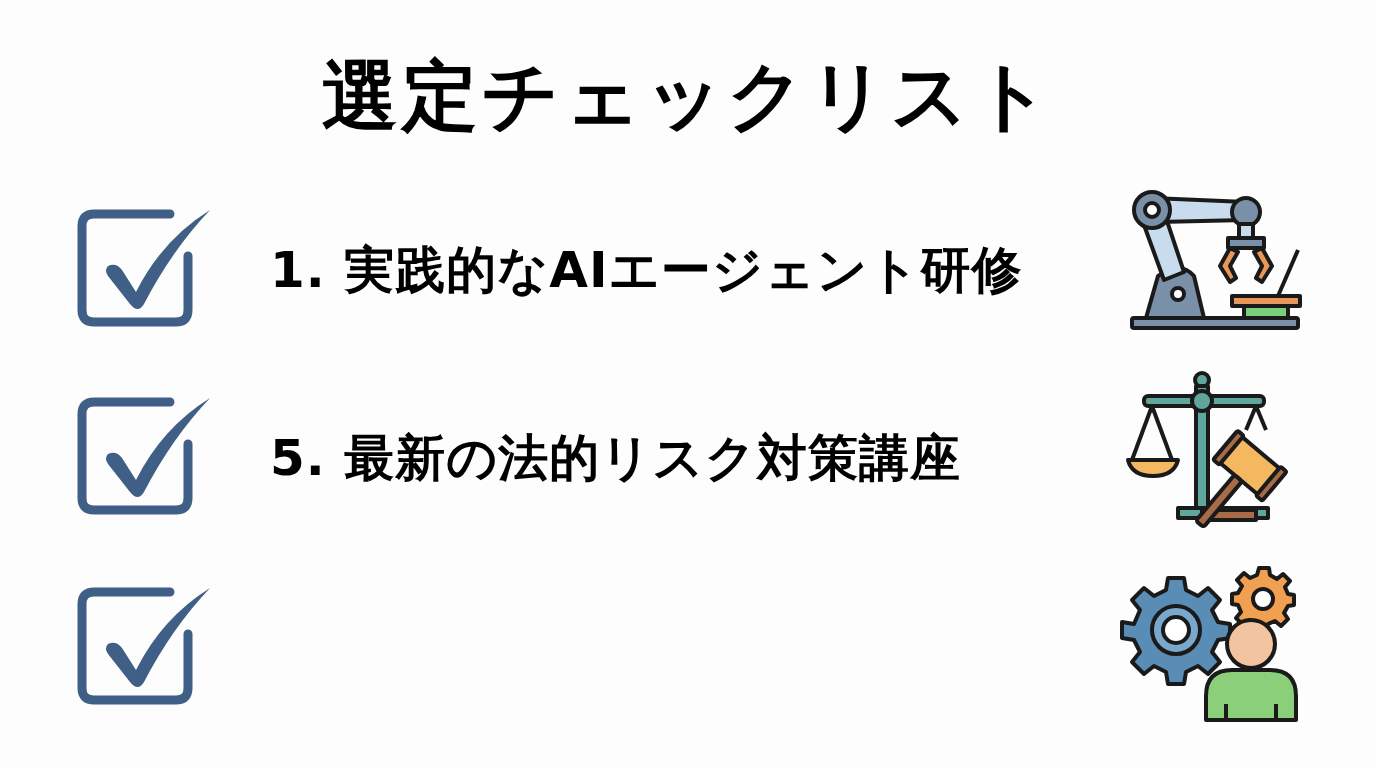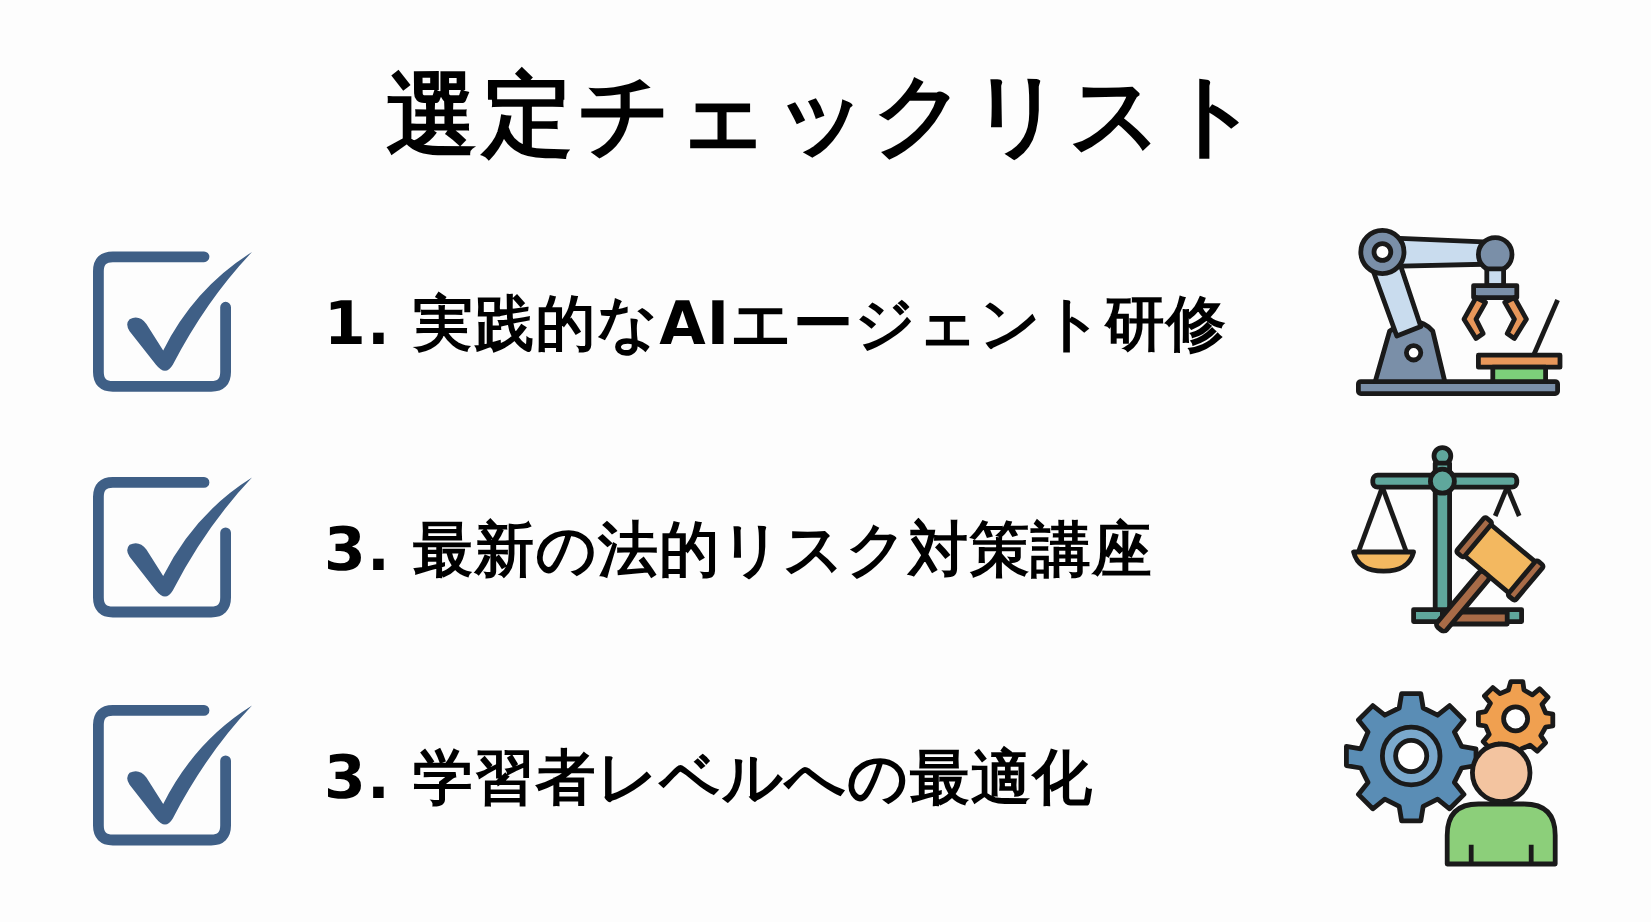--- a/index.html
+++ b/index.html
@@ -59,21 +59,21 @@
   </div>
 </div>
 
 <div class="row" style="top:388px;">
   <div class="check">
     <svg width="145" height="135" viewBox="0 0 145 135">
       <path d="M98 14 H22 Q10 14 10 26 V110 Q10 122 22 122 H104 Q116 122 116 110 V56" fill="none" stroke="#3f5f86" stroke-width="9" stroke-linecap="round"></path>
       <path d="M36 66 Q44 62 50 70 L64 92 Q90 40 138 10 Q100 50 72 104 Q66 114 58 104 L36 76 Q32 70 36 66 Z" fill="#3f5f86"></path>
     </svg>
   </div>
-  <div class="label">3. 最新の法的リスク対策講座</div>
+  <div class="label">5. 最新の法的リスク対策講座</div>
   <div class="icon">
     <svg width="190" height="160" viewBox="0 0 190 160" stroke="#1a1a1a" stroke-width="4" stroke-linejoin="round">
       <rect x="26" y="28" width="120" height="10" rx="4" fill="#5fa79c"></rect>
       <circle cx="84" cy="12" r="7" fill="#5fa79c"></circle>
       <rect x="78" y="18" width="12" height="128" fill="#5fa79c"></rect>
       <circle cx="84" cy="33" r="10" fill="#5fa79c"></circle>
       <line x1="34" y1="38" x2="14" y2="92"></line>
       <line x1="34" y1="38" x2="54" y2="92"></line>
       <path d="M10 92 H60 Q56 108 35 108 Q14 108 10 92 Z" fill="#f3b860"></path>
       <line x1="138" y1="38" x2="128" y2="62"></line>
@@ -90,21 +90,20 @@
   </div>
 </div>
 
 <div class="row" style="top:578px;">
   <div class="check">
     <svg width="145" height="135" viewBox="0 0 145 135">
       <path d="M98 14 H22 Q10 14 10 26 V110 Q10 122 22 122 H104 Q116 122 116 110 V56" fill="none" stroke="#3f5f86" stroke-width="9" stroke-linecap="round"></path>
       <path d="M36 66 Q44 62 50 70 L64 92 Q90 40 138 10 Q100 50 72 104 Q66 114 58 104 L36 76 Q32 70 36 66 Z" fill="#3f5f86"></path>
     </svg>
   </div>
-  <div class="label">3. 学習者レベルへの最適化</div>
   <div class="icon">
     <svg width="190" height="170" viewBox="0 0 190 170" stroke="#1a1a1a" stroke-width="4" stroke-linejoin="round">
       <g transform="translate(58 72)">
         <path d="M-8 -52 H8 L10 -40 L22 -34 L32 -42 L44 -30 L36 -20 L42 -8 L54 -6 V8 L42 10 L36 22 L44 32 L32 44 L22 36 L10 42 L8 54 H-8 L-10 42 L-22 36 L-32 44 L-44 32 L-36 22 L-42 10 L-54 8 V-8 L-42 -6 L-36 -20 L-44 -30 L-32 -42 L-22 -34 L-10 -40 Z" fill="#5a8db5"></path>
         <circle r="24" fill="#7aa8cc"></circle>
         <circle r="13" fill="#fff"></circle>
       </g>
       <g transform="translate(146 38)">
         <path d="M-5 -28 H5 L6 -21 L13 -17 L19 -22 L26 -15 L21 -9 L24 -2 L30 -1 V9 L24 10 L20 17 L24 23 L17 30 L11 25 L4 28 L3 34 H-7 L-8 28 L-15 24 L-21 29 L-28 22 L-23 16 L-26 9 L-32 8 V-2 L-26 -3 L-22 -10 L-27 -16 L-20 -23 L-14 -18 L-7 -21 Z" fill="#f0a050"></path>
         <circle cx="-1" cy="3" r="10" fill="#fff"></circle>

